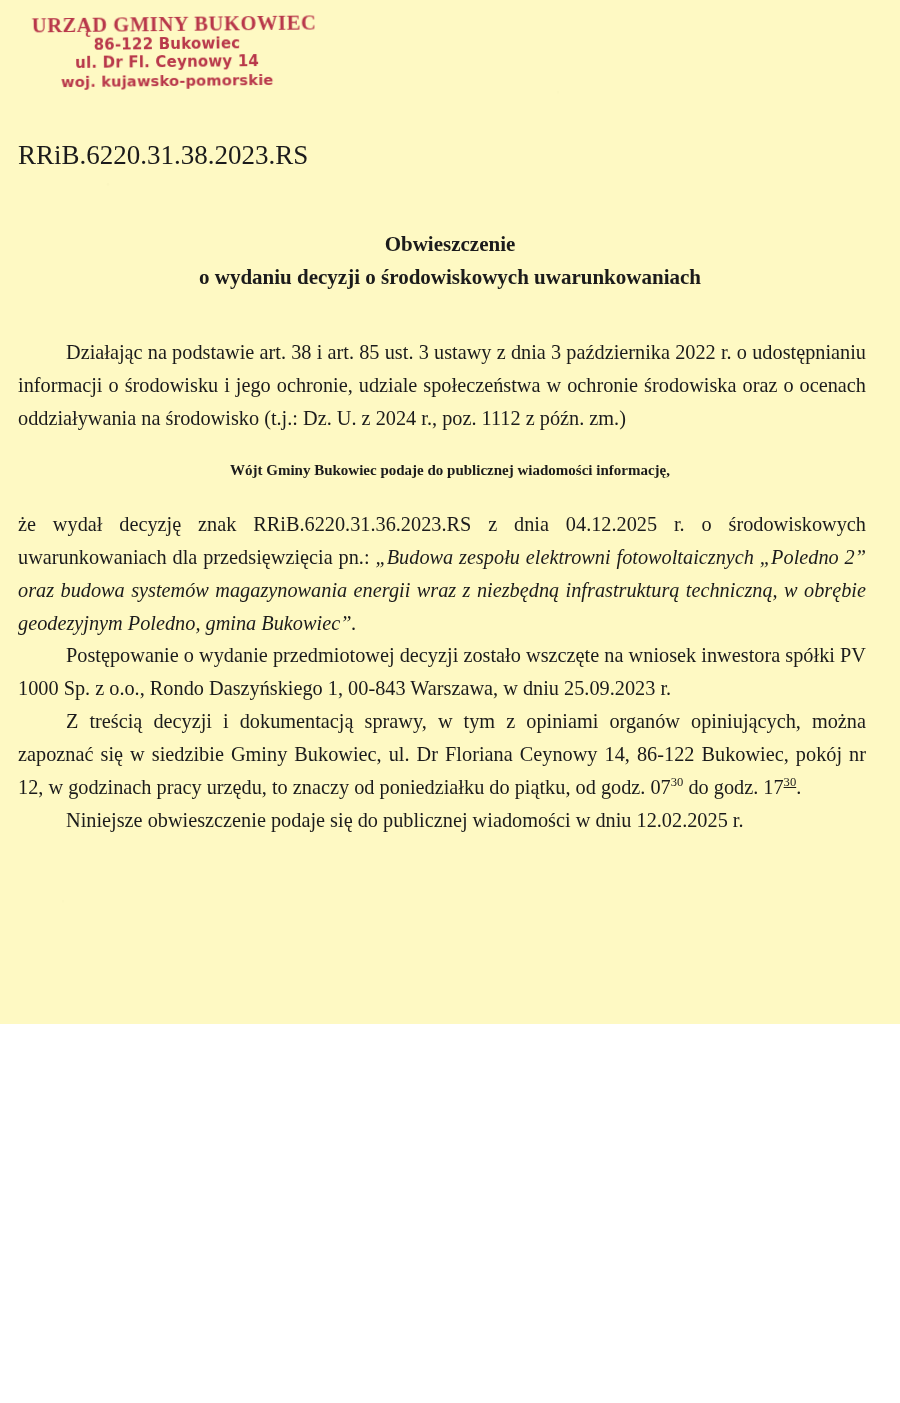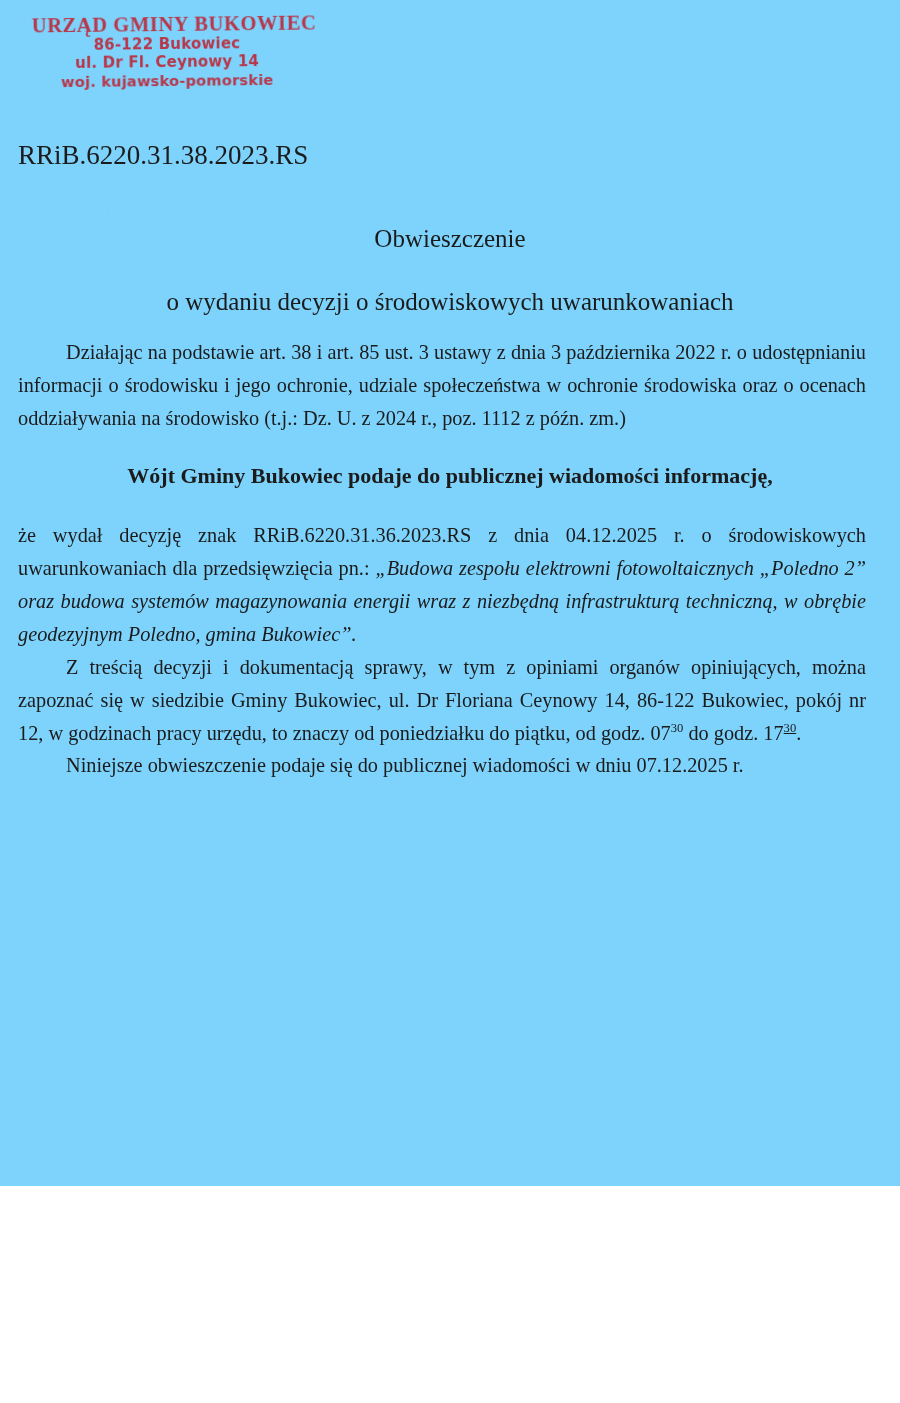--- a/index.html
+++ b/index.html
@@ -3,22 +3,22 @@
 <meta charset="utf-8">
 <style>
   html, body {
     margin: 0;
     padding: 0;
     background: #ffffff;
   }
   .page {
     position: relative;
     width: 900px;
-    height: 1186px;
-    background: #7dd3fc;
+    height: 1024px;
+    background: #fef9c3;
     overflow: hidden;
     font-family: "Liberation Serif", "DejaVu Serif", serif;
     color: #1b1b1b;
   }
   
   .page::before {
     content: "";
     position: absolute;
     inset: 0;
     pointer-events: none;
@@ -76,27 +76,27 @@
     font-size: 27px;
   }
   .ref-row .sign { white-space: nowrap; }
   .ref-row .place { white-space: nowrap; padding-right: 8px; }
 
   
   .doc-title {
     position: absolute;
     left: 18px;
     right: 18px;
-    top: 220px;
+    top: 228px;
     text-align: center;
-    font-weight: 400;
-    font-size: 25px;
+    font-weight: 700;
+    font-size: 21px;
     line-height: 1.55;
   }
-  .doc-title .t2 { display: block; margin-top: 24px; }
+  .doc-title .t2 { display: block; }
 
   
   .body-text {
     position: absolute;
     left: 18px;
     right: 18px;
     top: 336px;
     font-size: 20.3px;
     line-height: 1.62;
   }
@@ -105,21 +105,21 @@
     text-align: justify;
     text-justify: inter-word;
   }
   .body-text p.indent { text-indent: 48px; }
   .body-text p + p { margin-top: 0; }
   .callout {
     text-align: center !important;
     font-weight: 700;
     text-indent: 0 !important;
     margin: 23px 0 26px 0 !important;
-    font-size: 22px;
+    font-size: 15px;
   }
   .it { font-style: italic; }
   .nowrap { white-space: nowrap; }
   sup { font-size: .62em; vertical-align: super; line-height: 0; }
   sup.ul { text-decoration: underline; }
 
   
   .sig-block {
     position: absolute;
     left: 545px;
@@ -194,25 +194,26 @@
   </div>
 
   <div class="body-text">
 
     <p class="indent">Działając na podstawie art. 38 i art. 85 ust. 3 ustawy z dnia 3 października 2022 r. o udostępnianiu informacji o środowisku i jego ochronie, udziale społeczeństwa w ochronie środowiska oraz o ocenach oddziaływania na środowisko (t.j.: Dz. U. z 2024 r., poz. 1112 z późn. zm.)</p>
 
     <p class="callout">Wójt Gminy Bukowiec podaje do publicznej wiadomości informację,</p>
 
     <p><span>że wydał decyzję znak </span><span class="nowrap">RRiB.6220.31.36.2023.RS</span><span> z dnia 04.12.2025 r. o środowiskowych uwarunkowaniach dla przedsięwzięcia pn.: </span><span class="it">„Budowa zespołu elektrowni fotowoltaicznych „Poledno 2” oraz budowa systemów magazynowania energii wraz z niezbędną infrastrukturą techniczną, w obrębie geodezyjnym Poledno, gmina Bukowiec”.</span></p>
 
+    <p class="indent">Postępowanie o wydanie przedmiotowej decyzji zostało wszczęte na wniosek inwestora spółki PV 1000 Sp. z o.o., Rondo Daszyńskiego 1, 00-843 Warszawa, w dniu 25.09.2023 r.</p>
 
     <p class="indent"><span>Z treścią decyzji i dokumentacją sprawy, w tym z opiniami organów opiniujących, można zapoznać się w siedzibie Gminy Bukowiec, ul. Dr Floriana Ceynowy 14, 86-122 Bukowiec, pokój nr 12, w godzinach pracy urzędu,  to znaczy od poniedziałku do piątku, od godz. 07</span><sup>30</sup><span> do godz. 17</span><sup class="ul">30</sup><span>.</span></p>
 
 
-    <p class="indent">Niniejsze obwieszczenie podaje się do publicznej wiadomości w dniu 07.12.2025 r.</p>
+    <p class="indent">Niniejsze obwieszczenie podaje się do publicznej wiadomości w dniu 12.02.2025 r.</p>
 
   </div>
 
   <div class="sig-block">
 
     <div class="sig-faint">WÓJTA</div>
 
     <div class="sig-stamp role">WÓJT</div>
     <div class="sig-stamp name">mgr Adam Licznerski</div>
 

